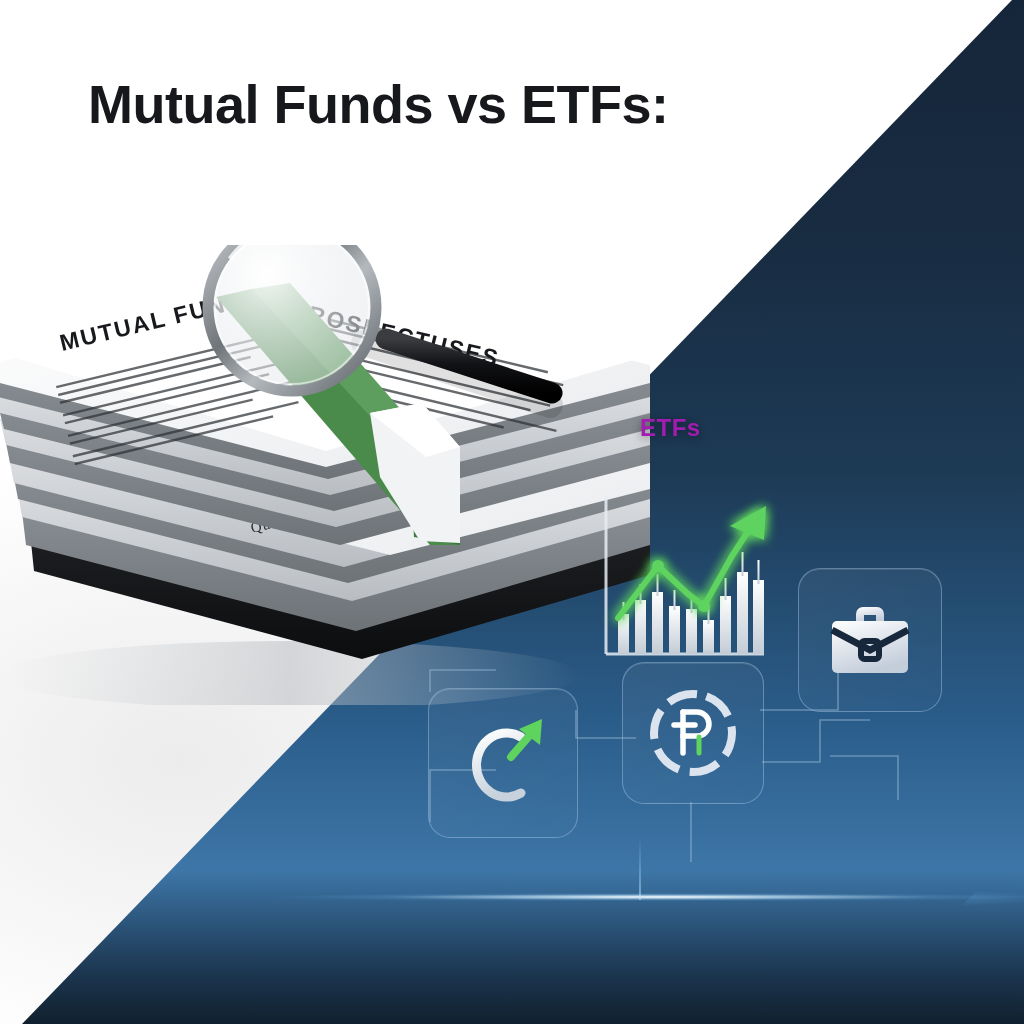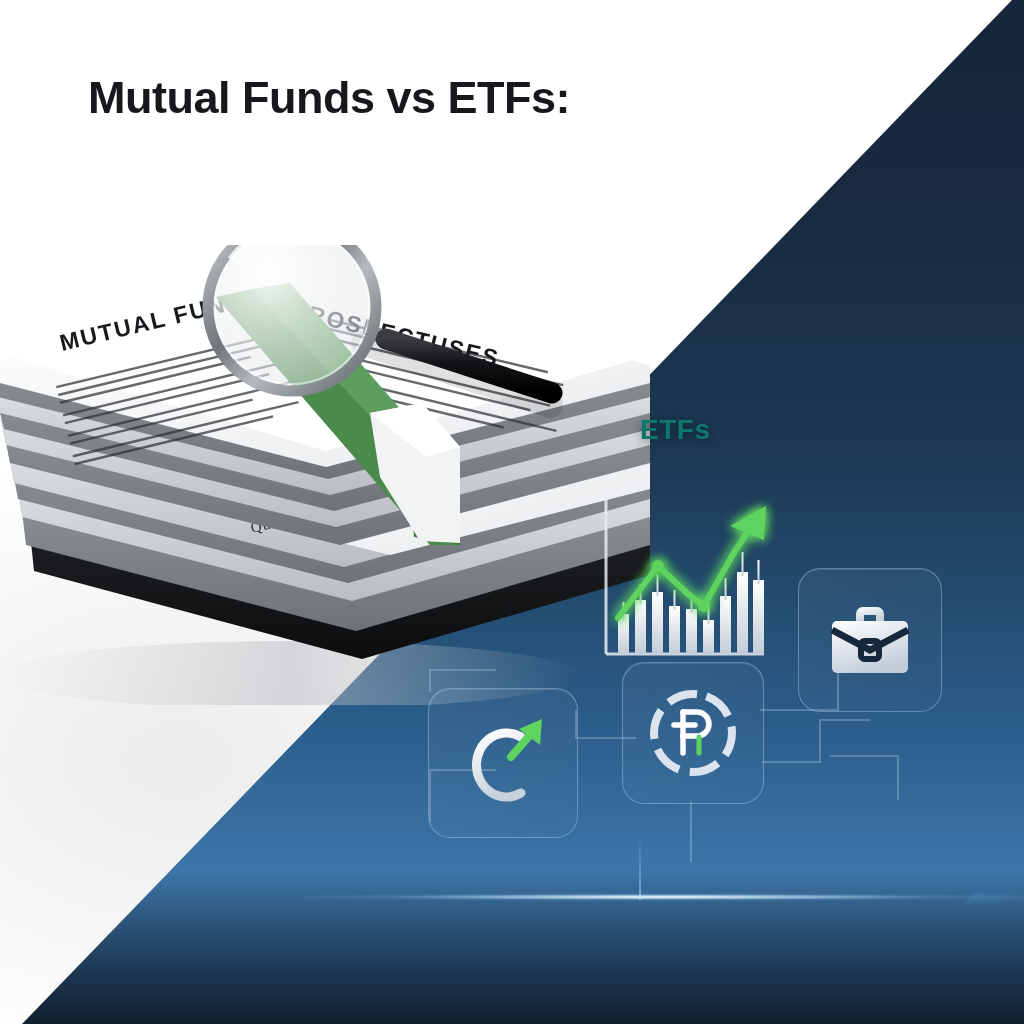--- a/index.html
+++ b/index.html
@@ -16,26 +16,26 @@
   .glow-streak{position:absolute;left:0;top:855px;width:1024px;height:86px;
      clip-path:polygon(1012px 0px,1024px 0px,1024px 1024px,0px 1024px);
      background:radial-gradient(ellipse 520px 16px at 640px 43px, rgba(255,255,255,.98) 0%, rgba(190,230,255,.75) 18%, rgba(110,180,235,.35) 45%, rgba(60,130,190,0) 80%);}
   .glow-streak2{position:absolute;left:0;top:885px;width:1024px;height:24px;
      background:radial-gradient(ellipse 460px 5px at 660px 12px, rgba(255,255,255,1) 0%, rgba(210,238,255,.7) 25%, rgba(120,185,235,.18) 60%, rgba(0,0,0,0) 85%);}
   .vert-beam{position:absolute;left:639px;top:838px;width:2px;height:62px;
      background:linear-gradient(180deg,rgba(150,200,240,0),rgba(190,225,255,.55));}
 
   
   .headline{position:absolute;left:88px;top:68px;width:700px;
-     font-size:45px;font-weight:bold;line-height:1.35;color:#16181c;letter-spacing:-.5px;}
+     font-size:54px;font-weight:bold;line-height:1.35;color:#16181c;letter-spacing:-.5px;}
   .headline div{white-space:nowrap;}
 
   
-  .etfs-label{position:absolute;left:640px;top:414px;font-size:28px;font-weight:bold;
-     color:#0f766e;letter-spacing:.5px;text-shadow:0 2px 10px rgba(0,0,0,.45);}
+  .etfs-label{position:absolute;left:640px;top:414px;font-size:24px;font-weight:bold;
+     color:#a21caf;letter-spacing:.5px;text-shadow:0 2px 10px rgba(0,0,0,.45);}
 
   
   .docs{position:absolute;left:-10px;top:245px;width:660px;height:460px;}
   .docs svg{display:block;}
 
   
   .etf-graphics{position:absolute;left:400px;top:470px;width:600px;height:420px;}
   .etf-graphics svg{display:block;}
 
   .tile{position:absolute;border-radius:22px;

